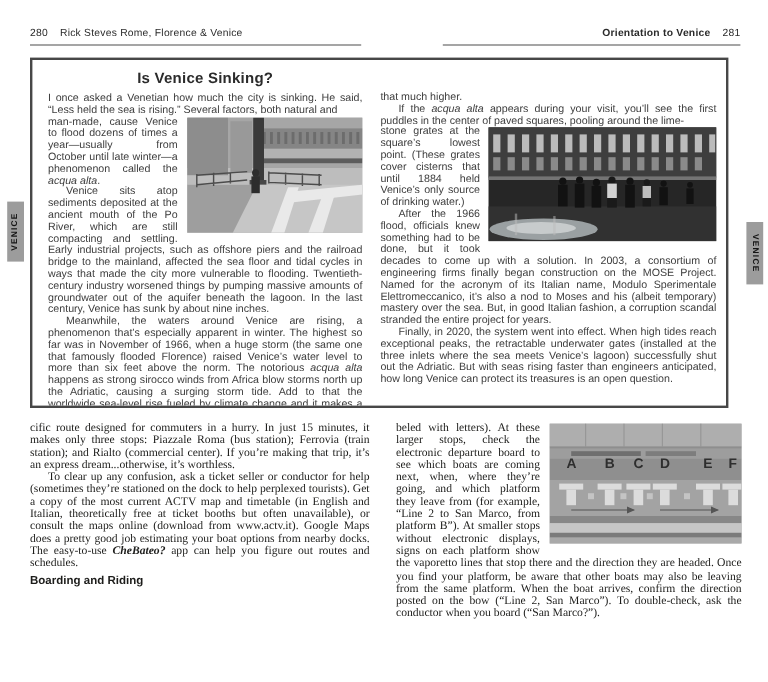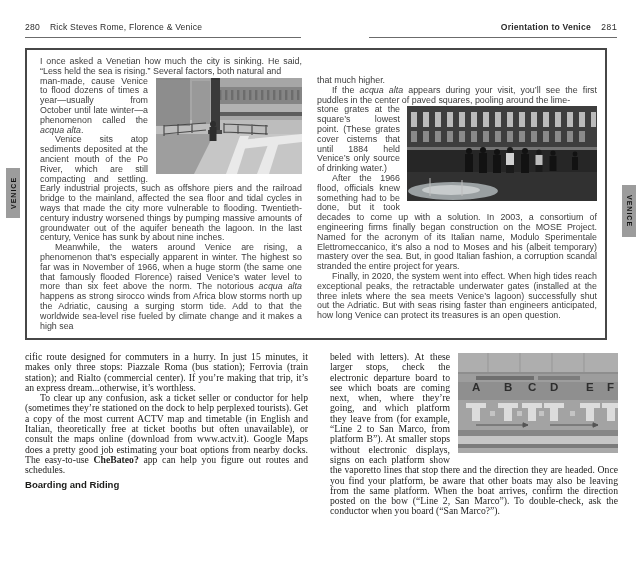--- a/index.html
+++ b/index.html
@@ -4,21 +4,21 @@
 <style>
   html,body{margin:0;padding:0;background:#ffffff;}
   .page{position:relative;width:640px;height:568px;background:#ffffff;overflow:hidden;
         font-family:"Liberation Serif",serif;color:#1e1e1e;}
   
   .hdr{position:absolute;top:22px;font-family:"Liberation Sans",sans-serif;font-size:8.6px;color:#2b2b2b;letter-spacing:.2px;}
   .hdr-left{left:25px;}
   .hdr-right{right:23px;text-align:right;}
   .hdr .pn{font-weight:normal;}
   .hdr-left .pn{margin-right:10px;}
-  .hdr-right .pn{margin-left:10px;font-family:Liberation Mono, monospace;}
+  .hdr-right .pn{margin-left:10px;}
   .hdr-right .ht{font-weight:bold;}
   .rule{position:absolute;top:37px;height:1px;background:#6b6b6b;}
   .rule-left{left:25px;width:276px;}
   .rule-right{left:369px;width:248px;}
   
   .tab{position:absolute;background:#9c9c9c;color:#141414;font-family:"Liberation Sans",sans-serif;
        font-size:7px;font-weight:bold;letter-spacing:1px;display:flex;align-items:center;justify-content:center;}
   .tab-left{left:6px;top:168px;width:14px;height:50px;writing-mode:vertical-rl;transform:rotate(180deg);}
   .tab-right{left:622px;top:185px;width:14px;height:52px;writing-mode:vertical-rl;}
   
@@ -26,21 +26,21 @@
         box-sizing:border-box;background:#fff;display:flex;padding:7px 12px 6px 13px;
         font-family:"Liberation Sans",sans-serif;font-size:8.9px;line-height:9.8px;color:#3d3d3d;
         text-align:justify;overflow:hidden;}
   .scol1{width:262px;margin-right:15px;flex:none;}
   .scol2{width:280px;flex:none;padding-top:19px;}
   .sbox h2{margin:1px 0 5px 0;font-size:12.5px;line-height:14px;text-align:center;color:#2b2b2b;letter-spacing:.2px;}
   .sbox p,.bodycol p{margin:0;}
   .ind{text-indent:15px;}
   .noind{text-indent:0;}
   .it{font-style:italic;}
-  .b{font-weight:bold;}
+  .b{font-weight:bold;font-style:italic;}
   .flow{overflow:visible;}
   .photo{float:right;background:#bfbfbf;}
   .photo svg{display:block;}
   .photo1{width:146px;height:96px;margin:1px 0 4px 8px;}
   .photo2{width:190px;height:95px;margin:1px 0 4px 7px;}
   .photo3{width:160px;height:100px;margin:1px 0 4px 8px;position:relative;}
   .pletter{position:absolute;top:29px;font-family:"Liberation Sans",sans-serif;font-weight:bold;
            font-size:11.5px;color:#2e2e2e;}
   
   .bodycol{position:absolute;top:352px;font-size:9.7px;line-height:10.3px;text-align:justify;color:#1d1d1b;}
@@ -60,20 +60,21 @@
     <span class="ht">Orientation to Venice</span><span class="pn">281</span>
   </div>
   <div class="rule rule-left"></div>
   <div class="rule rule-right"></div>
 
   <div class="tab tab-left">VENICE</div>
   <div class="tab tab-right">VENICE</div>
 
   <div class="sbox">
     <div class="scol1">
+      <h2>Is Venice Sinking?</h2>
       <p class="noind"><span>I once asked a Venetian how much the city is sinking. He said, “Less held the sea is rising.” Several factors, both natural and</span></p>
       <div class="flow">
         <div class="photo photo1">
           <svg width="146" height="96" viewBox="0 0 146 96">
             <rect width="146" height="96" fill="#bdbdbd"></rect>
             <rect width="146" height="42" fill="#a6a6a6"></rect>
             <rect x="0" y="0" width="34" height="48" fill="#8d8d8d"></rect>
             <rect x="36" y="3" width="18" height="43" fill="#999999"></rect>
             <rect x="60" y="9" width="86" height="17" fill="#858585"></rect>
             <g fill="#6c6c6c">

